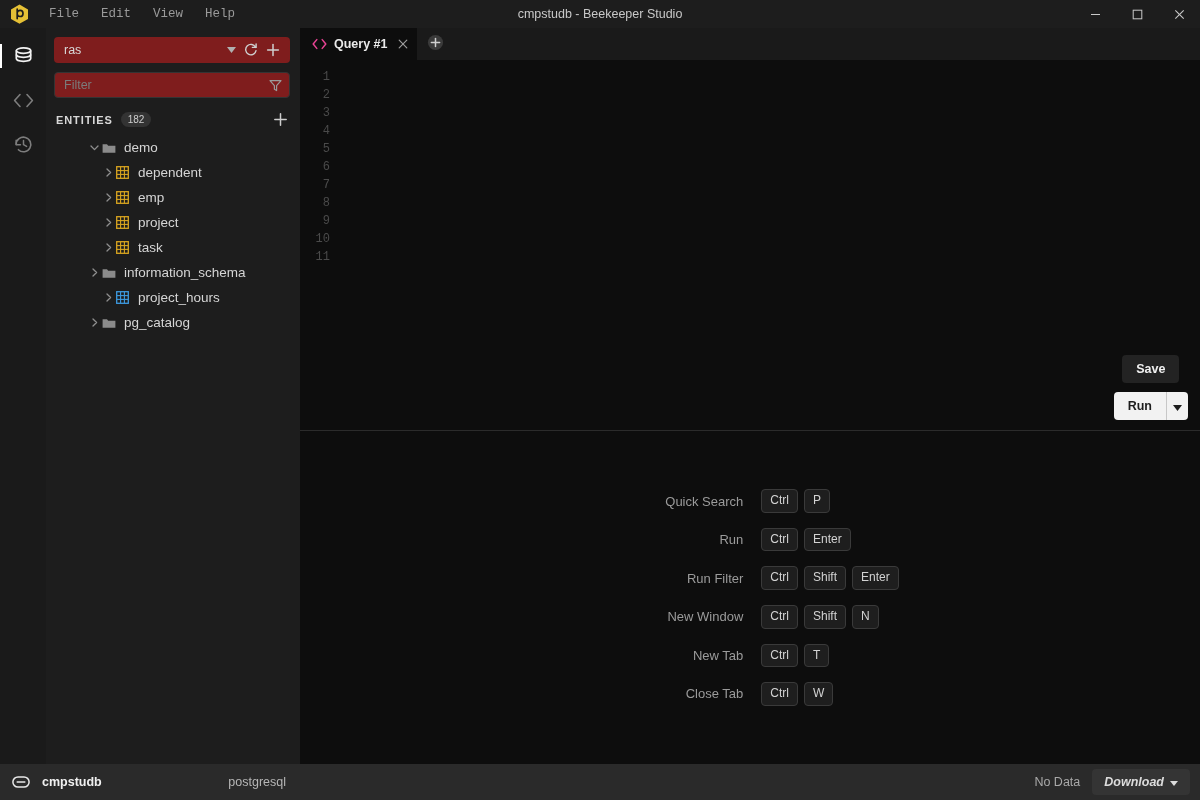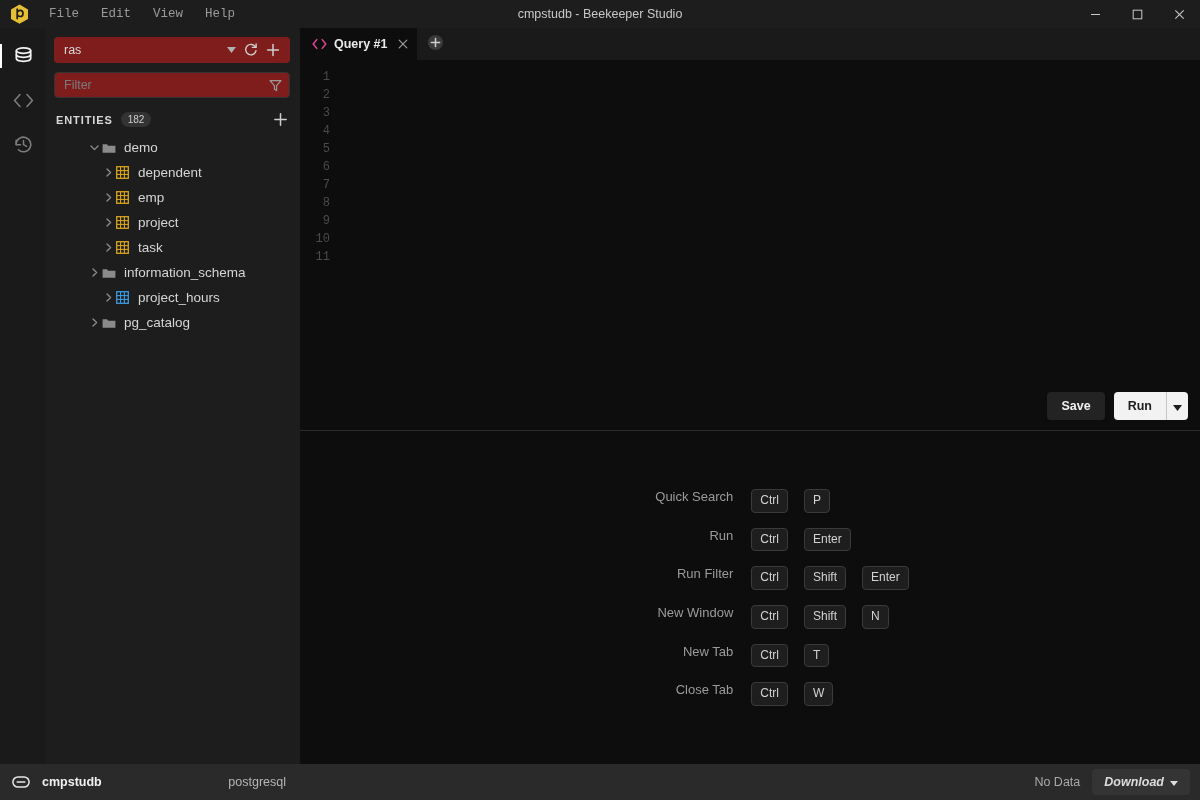--- a/index.html
+++ b/index.html
@@ -165,21 +165,21 @@
     width: 34px; text-align: right;
   }
   .lineno {
     font-family: "Liberation Mono", monospace;
     font-size: 12px; line-height: 18px; color: #4a4a4a;
     padding-right: 4px;
   }
   .code-area { position: absolute; left: 44px; top: 8px; right: 0; bottom: 0; }
   .editor-actions {
     position: absolute; right: 12px; bottom: 10px;
-    display: flex; align-items: center; gap: 9px;
+    display: flex; align-items: center; gap: 9px; flex-direction: column;
   }
   .btn-save {
     background: #232323; color: #f0f0f0;
     font-size: 12.5px; font-weight: bold;
     border: none; border-radius: 4px;
     padding: 7px 14px; cursor: pointer;
     font-family: "Liberation Sans", sans-serif;
   }
   .run-group { display: flex; align-items: stretch; }
   .btn-run {
@@ -198,26 +198,26 @@
   }
   .splitter { height: 1px; background: #2b2b2b; flex: 0 0 1px; }
 
   
   .results {
     flex: 1; background: #0d0d0d;
     display: flex; align-items: center; justify-content: center;
     min-height: 0;
   }
   .shortcuts { display: flex; flex-direction: column; gap: 15px; }
-  .sc-row { display: flex; align-items: flex-start; }
+  .sc-row { display: flex; align-items: center; }
   .sc-label {
     width: 160px; text-align: right; padding-right: 18px;
     font-size: 13px; color: #9b9b9b;
   }
-  .sc-keys { display: flex; gap: 16px; }
+  .sc-keys { display: flex; gap: 6px; }
   .keycap {
     background: #1e1e1e; border: 1px solid #3a3a3a; border-radius: 4px;
     font-size: 12px; color: #d3d3d3;
     padding: 3px 8px; line-height: 1.3; min-width: 24px; text-align: center;
   }
 
   
   .statusbar {
     height: 36px; flex: 0 0 36px;
     background: #2a2a2a;

